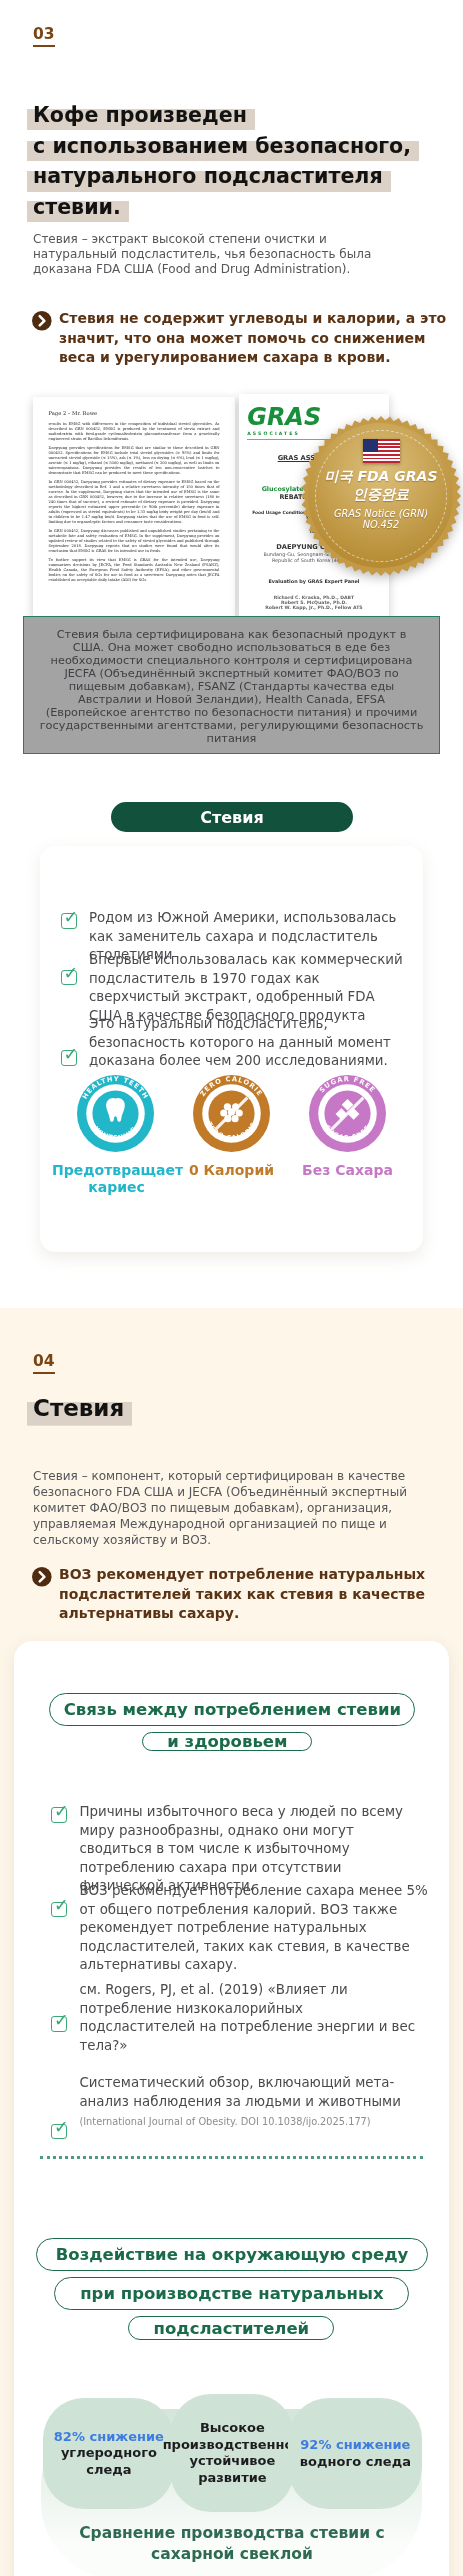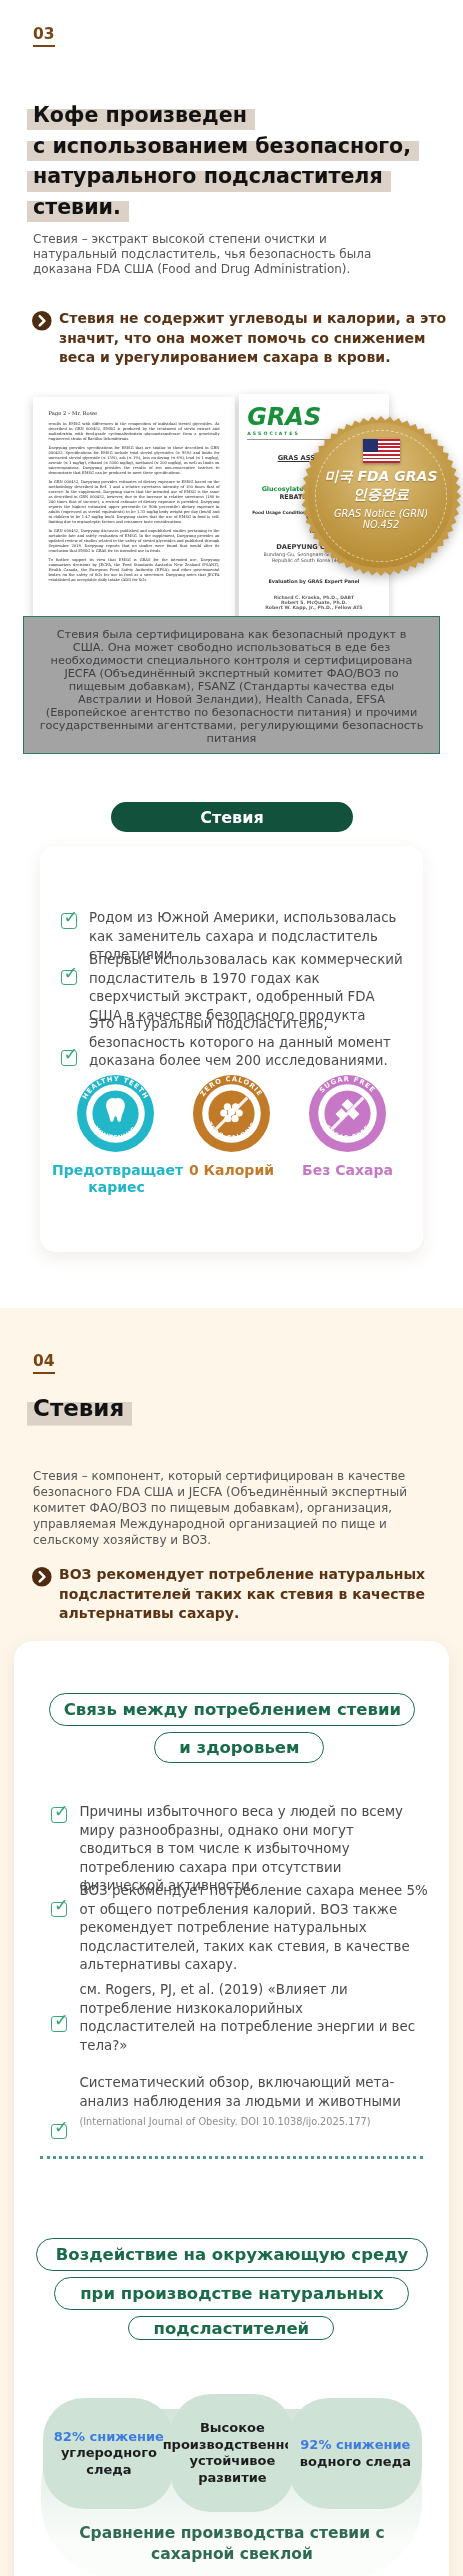--- a/index.html
+++ b/index.html
@@ -208,21 +208,21 @@
     <svg width="19.6" height="19.6" viewBox="0 0 38 38">
         <circle cx="19" cy="19" r="19" fill="#4f2c10"></circle>
         <path d="M15 10 L24 19 L15 28" stroke="#fff" stroke-width="5" fill="none" stroke-linecap="round" stroke-linejoin="round"></path>
       </svg>
   </div>
   <div class="abs bullet-text" style="left:59px; top:1565px; width:381px;">ВОЗ рекомендует потребление натуральных подсластителей таких как стевия в качестве альтернативы сахару.</div>
 
   <div class="abs card" style="left:14.4px; top:1641px; width:435px; height:1883px; border-radius:18.5px;">
 
     <div class="abs pill-outline" style="left:35px; top:52px; width:366px; height:33px;">Связь между потреблением стевии</div>
-    <div class="abs pill-outline" style="left:140px; top:91px; width:170px; height:31px;">и здоровьем</div>
+    <div class="abs pill-outline" style="left:128px; top:91px; width:170px; height:19px;">и здоровьем</div>
 
     <div class="abs check-ic" style="left:37px; top:166px;"></div>
     <div class="abs check-text" style="left:65px; top:162px; width:345px;">Причины избыточного веса у людей по всему миру разнообразны, однако они могут сводиться в том числе к избыточному потреблению сахара при отсутствии физической активности.</div>
 
     <div class="abs check-ic" style="left:37px; top:245px;"></div>
     <div class="abs check-text" style="left:65px; top:241px; width:350px;">ВОЗ рекомендует потребление сахара менее 5% от общего потребления калорий. ВОЗ также рекомендует потребление натуральных подсластителей, таких как стевия, в качестве альтернативы сахару.</div>
 
     <div class="abs check-ic" style="left:37px; top:344px;"></div>
     <div class="abs check-text" style="left:65px; top:340px; width:340px;">см. Rogers, PJ, et al. (2019) «Влияет ли потребление низкокалорийных подсластителей на потребление энергии и вес тела?»</div>
 

